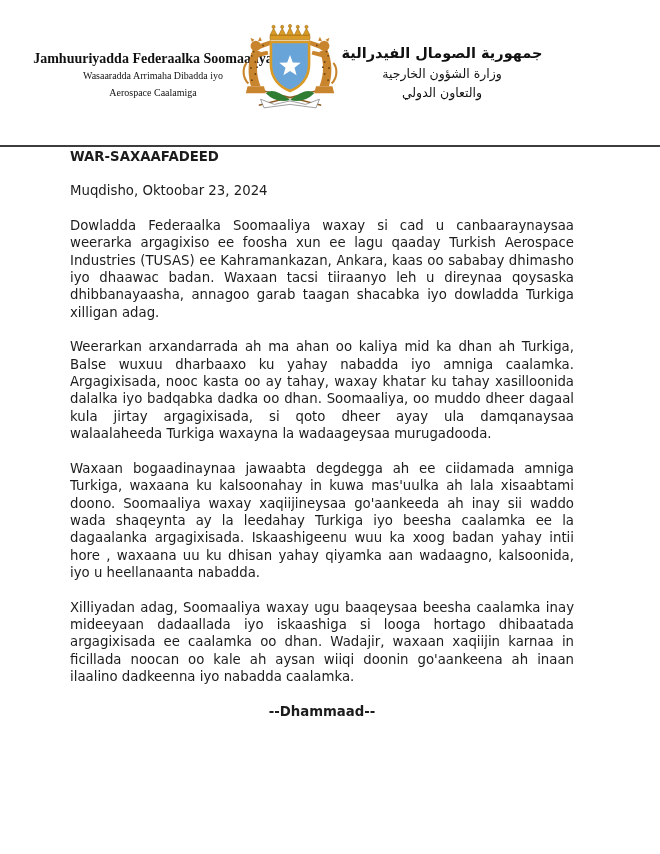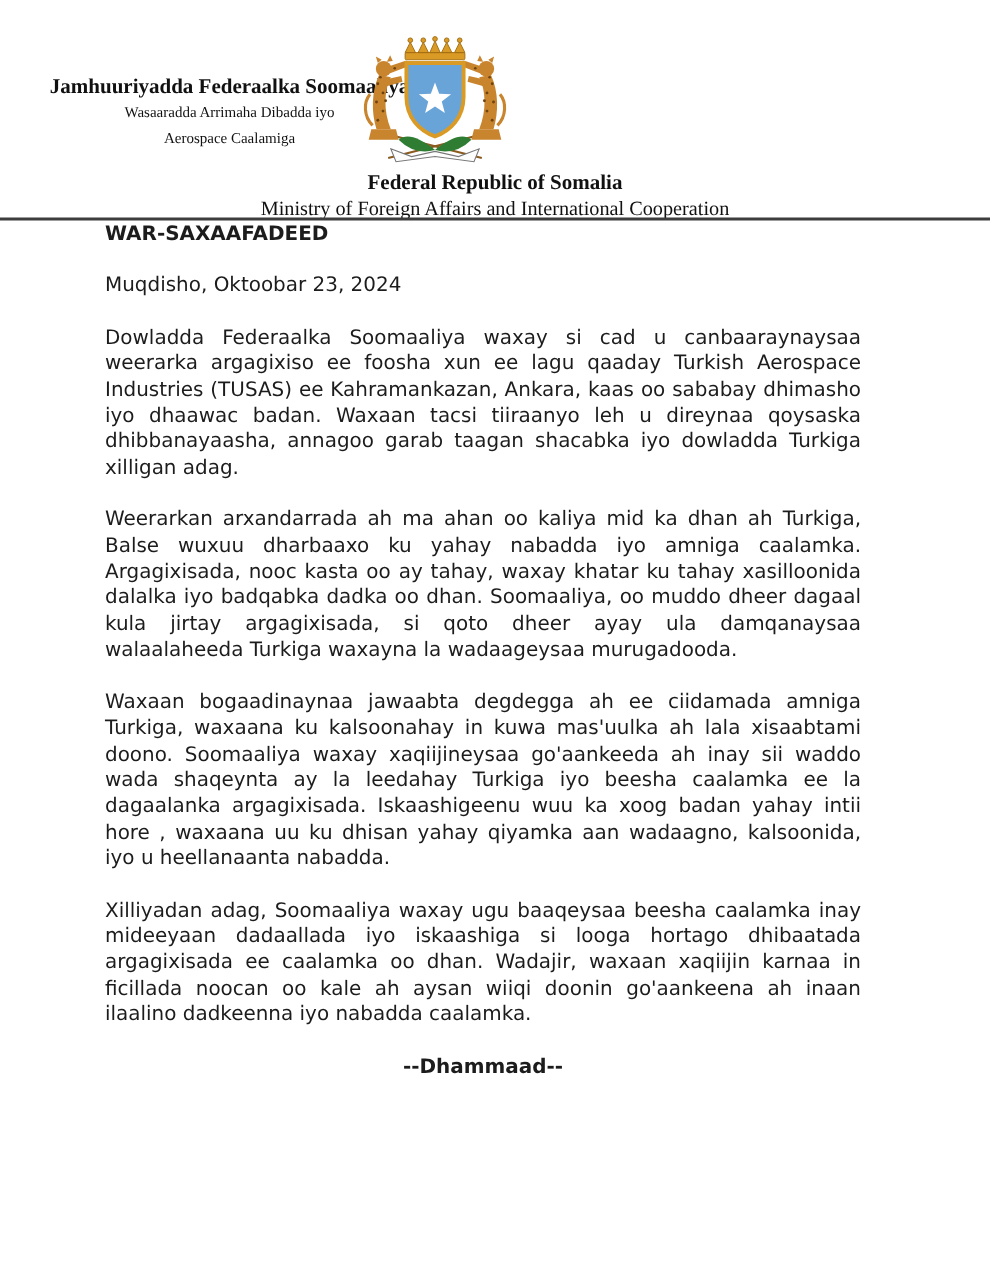--- a/index.html
+++ b/index.html
@@ -162,25 +162,26 @@
             <circle cx="69" cy="6.5" r="1.8"></circle>
           <circle cx="79" cy="6.5" r="1.8"></circle>
         </g>
 
         <path d="M38,24 L82,24 L82,50 C82,66 72,76 60,80.5 C48,76 38,66 38,50 Z" fill="#69a4d9" stroke="#d99b26" stroke-width="3"></path>
 
         <polygon points="60,39 63.2,47.6 72.4,48 65.2,53.7 67.6,62.5 60,57.5 52.4,62.5 54.8,53.7 47.6,48 56.8,47.6" fill="#ffffff"></polygon>
       </svg>
     </div>
 
+    <div class="hdr-right">
+      <div class="a1">جمهورية الصومال الفيدرالية</div>
+      <div class="a2">وزارة الشؤون الخارجية</div>
+      <div class="a3">والتعاون الدولي</div>
+    </div>
 
-    <div class="hdr-center">
-      <div class="c1">Federal Republic of Somalia</div>
-      <div class="c2">Ministry of Foreign Affairs and International Cooperation</div>
-    </div>
 
     <div class="divider"></div>
   </div>
 
   <div class="body">
     <h1 class="doc-title">WAR-SAXAAFADEED</h1>
     <p class="doc-dateline">Muqdisho, Oktoobar 23, 2024</p>
     <p class="doc-para">Dowladda Federaalka Soomaaliya waxay si cad u canbaaraynaysaa weerarka argagixiso ee foosha xun ee lagu qaaday Turkish Aerospace Industries (TUSAS) ee Kahramankazan, Ankara, kaas oo sababay dhimasho iyo dhaawac badan. Waxaan tacsi tiiraanyo leh u direynaa qoysaska dhibbanayaasha, annagoo garab taagan shacabka iyo dowladda Turkiga xilligan adag.</p>
     <p class="doc-para">Weerarkan arxandarrada ah ma ahan oo kaliya mid ka dhan ah Turkiga, Balse wuxuu dharbaaxo ku yahay nabadda iyo amniga caalamka. Argagixisada, nooc kasta oo ay tahay, waxay khatar ku tahay xasilloonida dalalka iyo badqabka dadka oo dhan. Soomaaliya, oo muddo dheer dagaal kula jirtay argagixisada, si qoto dheer ayay ula damqanaysaa walaalaheeda Turkiga waxayna la wadaageysaa murugadooda.</p>
     <p class="doc-para">Waxaan bogaadinaynaa jawaabta degdegga ah ee ciidamada amniga Turkiga, waxaana ku kalsoonahay in kuwa mas'uulka ah lala xisaabtami doono. Soomaaliya waxay xaqiijineysaa go'aankeeda ah inay sii waddo wada shaqeynta ay la leedahay Turkiga iyo beesha caalamka ee la dagaalanka argagixisada. Iskaashigeenu wuu ka xoog badan yahay intii hore , waxaana uu ku dhisan yahay qiyamka aan wadaagno, kalsoonida, iyo u heellanaanta nabadda.</p>

